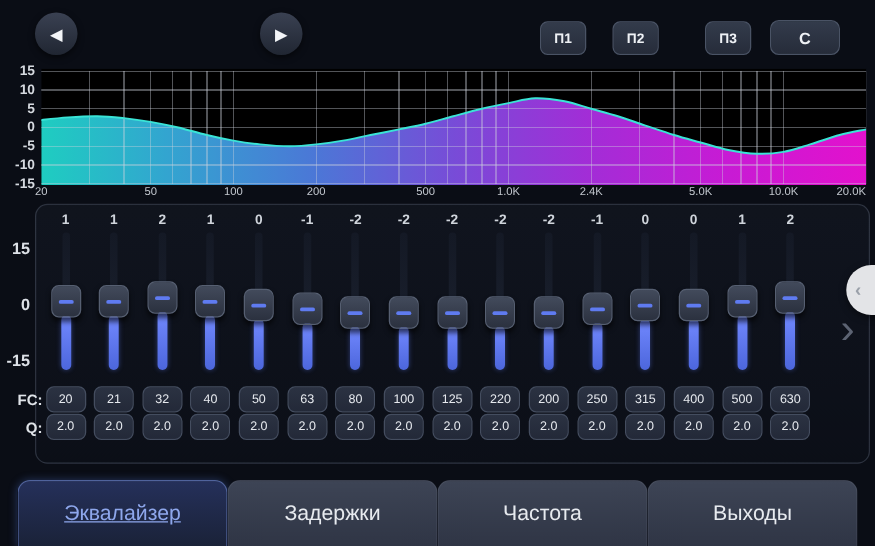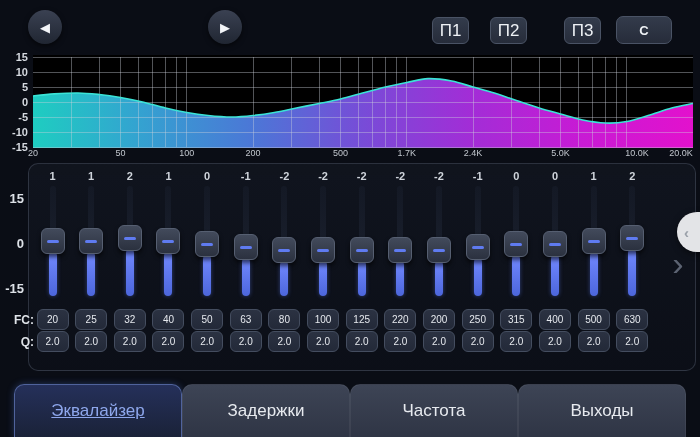--- a/index.html
+++ b/index.html
@@ -9,21 +9,21 @@
   .nav-circle{position:absolute;top:10px;width:34px;height:34px;border-radius:50%;
     background:linear-gradient(180deg,#3a4152,#202632);display:flex;align-items:center;justify-content:center;
     color:#f3f5f8;font-size:13px;box-shadow:0 2px 5px rgba(0,0,0,.55);cursor:pointer;}
   #prev-btn{left:28px;} #next-btn{left:208px;}
   .preset-pill{position:absolute;left:72px;top:12px;width:126px;height:31px;border-radius:16px;
     background:linear-gradient(180deg,#303748,#262c3b);color:#f1f3f6;font-size:17px;
     display:flex;align-items:center;justify-content:center;box-shadow:0 2px 4px rgba(0,0,0,.45);}
   .mem-row{position:absolute;left:0;top:0;width:700px;height:0;}
   .mem-btn{position:absolute;top:17px;width:35px;height:25px;border-radius:6px;
     background:linear-gradient(180deg,#333b4b,#262c3a);border:1px solid #4a5365;color:#eef1f5;
-    font-size:17px;font-weight:normal;display:flex;align-items:center;justify-content:center;cursor:pointer;}
+    font-size:11px;font-weight:bold;display:flex;align-items:center;justify-content:center;cursor:pointer;}
   .reset-btn{position:absolute;left:616px;top:16px;width:54px;height:26px;border-radius:7px;
     background:linear-gradient(180deg,#333b4b,#262c3a);border:1px solid #4a5365;color:#eef1f5;
     font-size:13px;font-weight:bold;display:flex;align-items:center;justify-content:center;cursor:pointer;}
   
   #chart-svg{position:absolute;left:33px;top:55px;display:block;}
   .y-tick{position:absolute;left:0;width:28px;text-align:right;font-size:11px;font-weight:bold;
     color:#d5d9df;line-height:14px;}
   .x-tick{position:absolute;top:147px;width:44px;text-align:center;font-size:9px;color:#c2c7ce;line-height:12px;}
   
   .eq-panel{position:absolute;left:28px;top:163px;width:668px;height:208px;border-radius:10px;
@@ -139,24 +139,24 @@
       <div class="y-tick" style="top: 110px;">-5</div>
       <div class="y-tick" style="top: 125px;">-10</div>
       <div class="y-tick" style="top: 140px;">-15</div>
     </div>
   <div id="x-ticks">
       <div class="x-tick" style="left: 11px;">20</div>
       <div class="x-tick" style="left: 98.5468px;">50</div>
       <div class="x-tick" style="left: 164.773px;">100</div>
       <div class="x-tick" style="left: 231px;">200</div>
       <div class="x-tick" style="left: 318.547px;">500</div>
-      <div class="x-tick" style="left: 384.773px;">1.7K</div>
+      <div class="x-tick" style="left: 384.773px;">1.0K</div>
       <div class="x-tick" style="left: 451px;">2.4K</div>
       <div class="x-tick" style="left: 538.547px;">5.0K</div>
-      <div class="x-tick" style="left: 604.773px; text-align: right;">10.0K</div>
+      <div class="x-tick" style="left: 604.773px;">10.0K</div>
       <div class="x-tick" style="left: 659px;">20.0K</div>
     </div>
 
   <div class="eq-panel"></div>
   <div id="gutter">
       <div class="gutter-label" style="top: 192px;">15</div>
       <div class="gutter-label" style="top: 237px;">0</div>
       <div class="gutter-label" style="top: 282px;">-15</div>
     </div>
   <div id="bands-layer">
@@ -170,21 +170,21 @@
         <div class="cell-btn fc-btn">20</div>
         <div class="cell-btn q-btn">2.0</div>
       </div>
       <div class="band-col" style="left: 72.15px;">
         <div class="band-gain">1</div>
         <div class="slider-track"></div>
         <div class="slider-fill" style="top: 84px; height: 44px;"></div>
         <div class="slider-thumb" style="top: 60px;">
           <div class="thumb-line"></div>
         </div>
-        <div class="cell-btn fc-btn">25</div>
+        <div class="cell-btn fc-btn">21</div>
         <div class="cell-btn q-btn">2.0</div>
       </div>
       <div class="band-col" style="left: 110.8px;">
         <div class="band-gain">2</div>
         <div class="slider-track"></div>
         <div class="slider-fill" style="top: 81px; height: 47px;"></div>
         <div class="slider-thumb" style="top: 57px;">
           <div class="thumb-line"></div>
         </div>
         <div class="cell-btn fc-btn">32</div>

